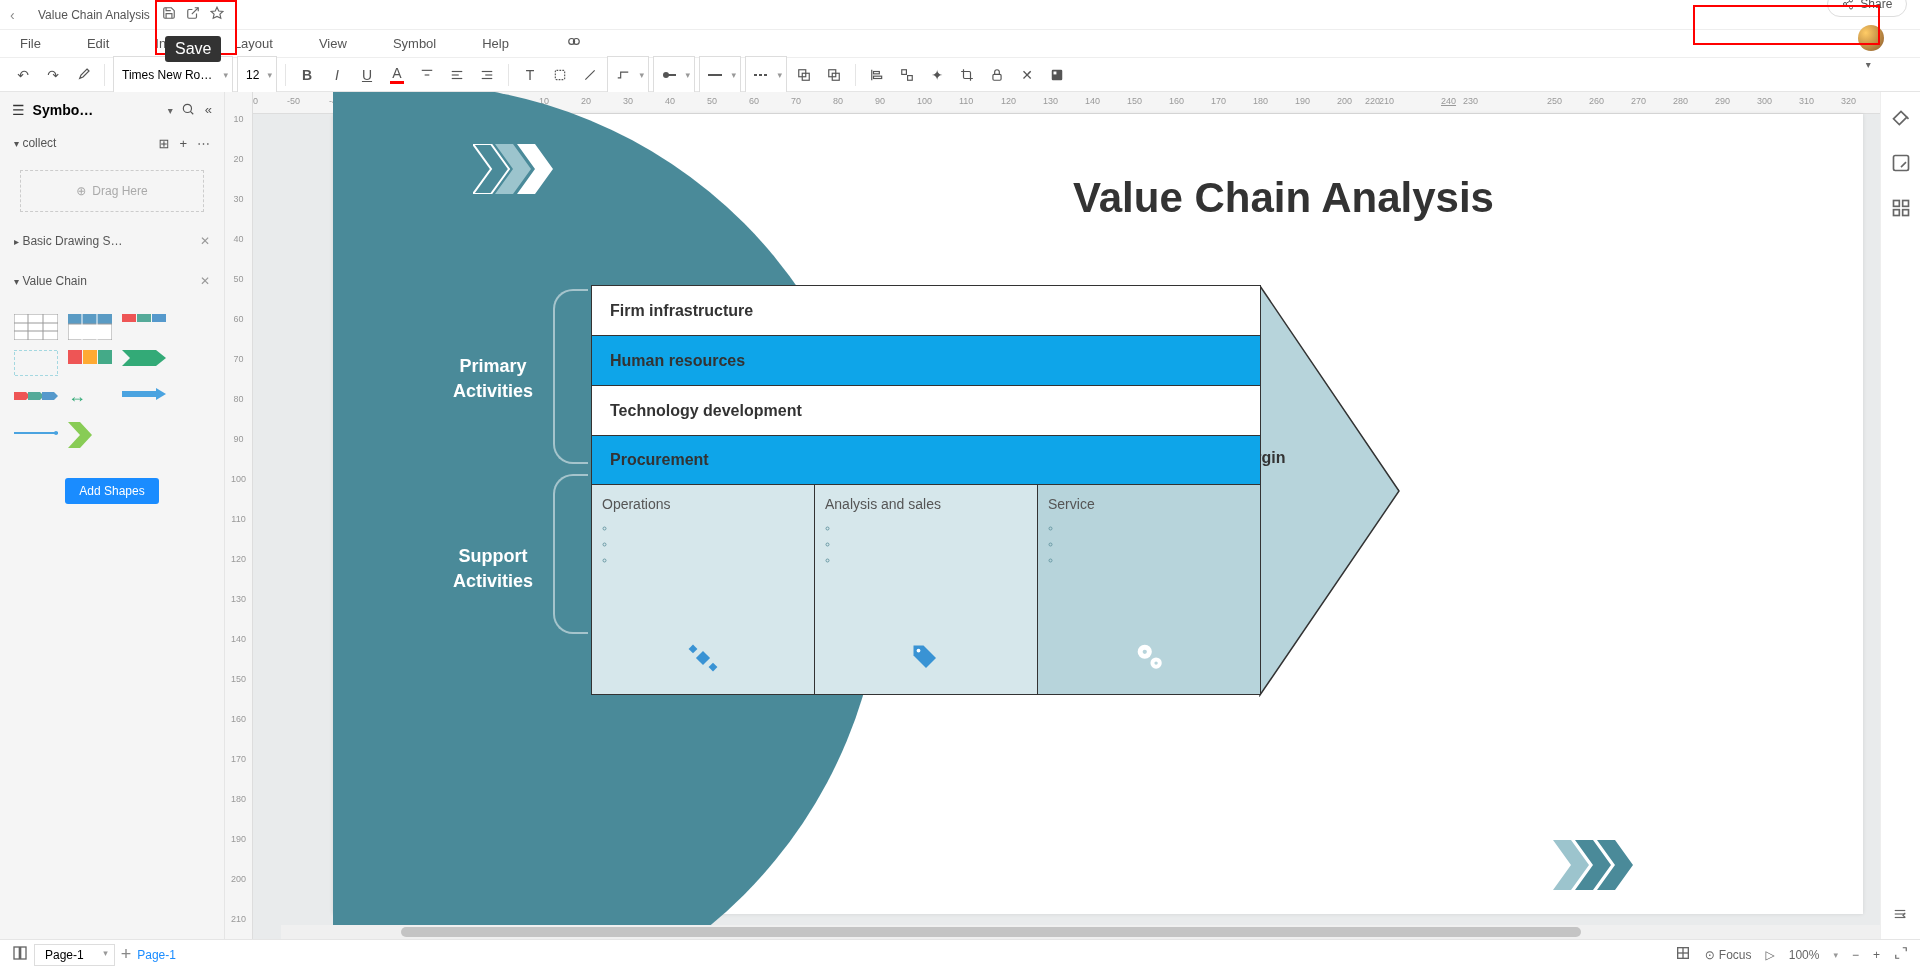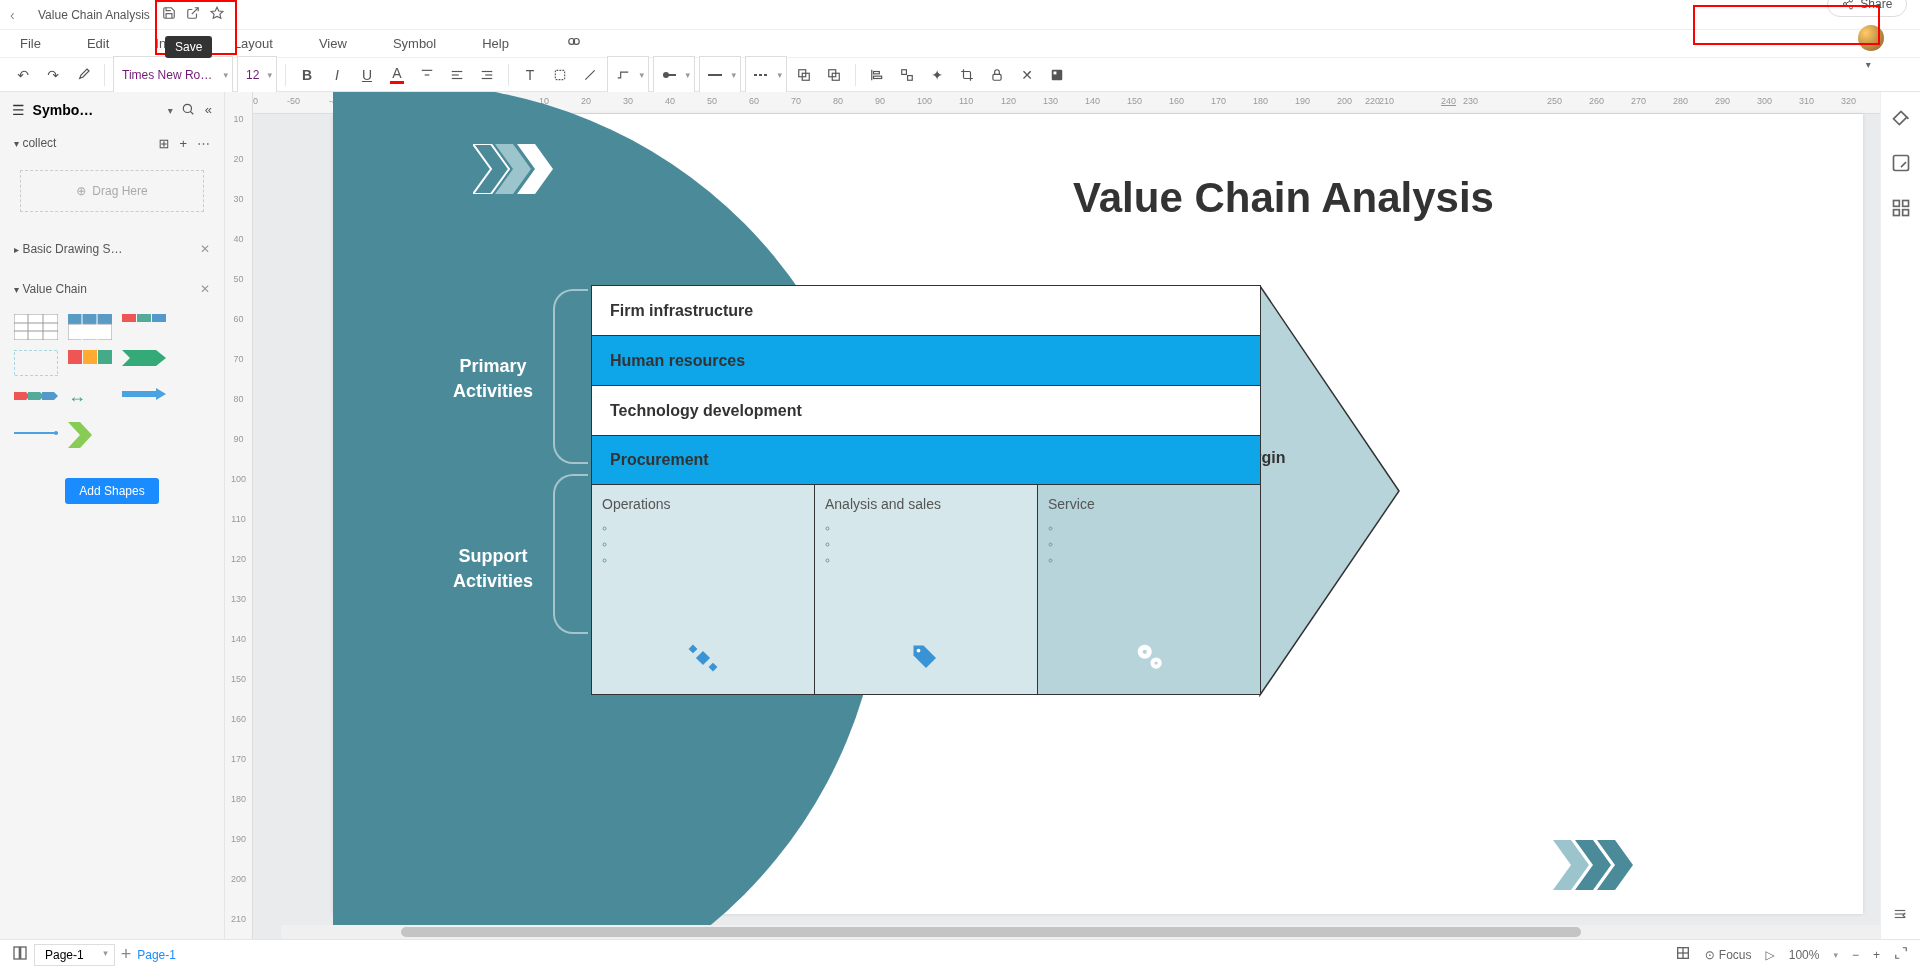--- a/index.html
+++ b/index.html
@@ -15,49 +15,49 @@
 .btn-publish { background: #1a8cff; color: #fff; border-radius: 14px; padding: 5px 14px; font-size: 12px; display: flex; align-items: center; gap: 6px; cursor: pointer; }
 .btn-share { background: #fff; border: 1px solid #ddd; border-radius: 14px; padding: 5px 14px; font-size: 12px; display: flex; align-items: center; gap: 6px; cursor: pointer; color: #555; }
 .avatar { width: 26px; height: 26px; border-radius: 50%; background: radial-gradient(circle at 30% 30%, #ffcc66, #8b5a2b); margin-left: 8px; cursor: pointer; }
 .caret-down { font-size: 10px; color: #666; margin-left: 2px; cursor: pointer; }
 
 
 .redbox1 { position: absolute; top: 0; left: 155px; width: 82px; height: 55px; border: 2px solid red; pointer-events: none; z-index: 500; }
 .redbox2 { position: absolute; top: 5px; right: 40px; width: 187px; height: 40px; border: 2px solid red; pointer-events: none; z-index: 500; }
 
 
-.save-tooltip { position: absolute; top: 36px; left: 165px; background: #333; color: #fff; font-size: 12px; padding: 4px 10px; border-radius: 3px; z-index: 600; }
+.save-tooltip { position: absolute; top: 36px; left: 165px; background: #333; color: #fff; font-size: 16px; padding: 4px 10px; border-radius: 3px; z-index: 600; }
 
 
 .menubar { height: 28px; display: flex; align-items: center; padding: 0 20px; gap: 46px; border-bottom: 1px solid #eee; font-size: 13px; color: #555; }
 .menubar span { cursor: pointer; }
 
 
 .toolbar { height: 34px; display: flex; align-items: center; padding: 0 10px; gap: 4px; border-bottom: 1px solid #e5e5e5; }
 .tb-btn { width: 26px; height: 26px; display: flex; align-items: center; justify-content: center; color: #555; cursor: pointer; font-size: 14px; border-radius: 3px; }
 .tb-sep { width: 1px; height: 22px; background: #e5e5e5; margin: 0 4px; }
-.tb-select { height: 38px; border: 1px solid #ddd; background: #fff; font-size: 12px; padding: 0 18px 0 8px; cursor: pointer; display: flex; align-items: center; position: relative; color: #701a75; }
+.tb-select { height: 38px; border: 1px solid #ddd; background: #fff; font-size: 12px; padding: 0 18px 0 8px; cursor: pointer; display: flex; align-items: center; position: relative; color: #000000; }
 .tb-select::after { content: '▾'; position: absolute; right: 4px; font-size: 9px; color: #999; }
 .font-select { width: 120px; }
 .size-select { width: 40px; }
 .small-select { width: 42px; }
 
 
 .main { display: flex; height: calc(969px - 30px - 28px - 34px - 30px); position: relative; }
 
 
 .sidebar { width: 225px; background: #f5f5f5; display: flex; flex-direction: column; border-right: 1px solid #e5e5e5; }
 .sb-header { height: 36px; display: flex; align-items: center; padding: 0 12px; gap: 8px; }
 .sb-header .stacks { font-size: 14px; color: #333; }
 .sb-title { font-weight: 600; font-size: 14px; flex: 1; }
 .sb-header-icons { display: flex; gap: 10px; font-size: 13px; color: #555; }
 .sb-collect { height: 30px; display: flex; align-items: center; padding: 0 14px; font-size: 12px; color: #555; justify-content: space-between; }
 .sb-collect-right { display: flex; gap: 10px; font-size: 13px; }
 .drag-here { margin: 12px 20px; height: 42px; border: 1px dashed #ccc; display: flex; align-items: center; justify-content: center; font-size: 12px; color: #aaa; gap: 6px; }
-.sb-section { height: 30px; display: flex; align-items: center; padding: 0 14px; font-size: 12px; color: #555; justify-content: space-between; margin-top: 10px; cursor: pointer; }
+.sb-section { height: 30px; display: flex; align-items: flex-start; padding: 0 14px; font-size: 12px; color: #555; justify-content: space-between; margin-top: 10px; cursor: pointer; }
 .sb-section .close-x { color: #999; }
 .shape-grid { padding: 10px 14px; display: flex; flex-wrap: wrap; gap: 10px; }
 .shape-item { width: 44px; height: 26px; cursor: pointer; }
 .add-shapes { margin: 20px auto; background: #1a8cff; color: #fff; font-size: 12px; padding: 6px 14px; border-radius: 3px; cursor: pointer; width: fit-content; }
 
 
 .canvas-wrap { flex: 1; display: flex; position: relative; background: #e9ebec; }
 .ruler-v { width: 28px; background: #f5f5f5; border-right: 1px solid #ddd; position: relative; font-size: 9px; color: #999; overflow: hidden; }
 .ruler-v div { position: absolute; left: 0; width: 100%; text-align: center; }
 .canvas-col { flex: 1; position: relative; overflow: hidden; }

